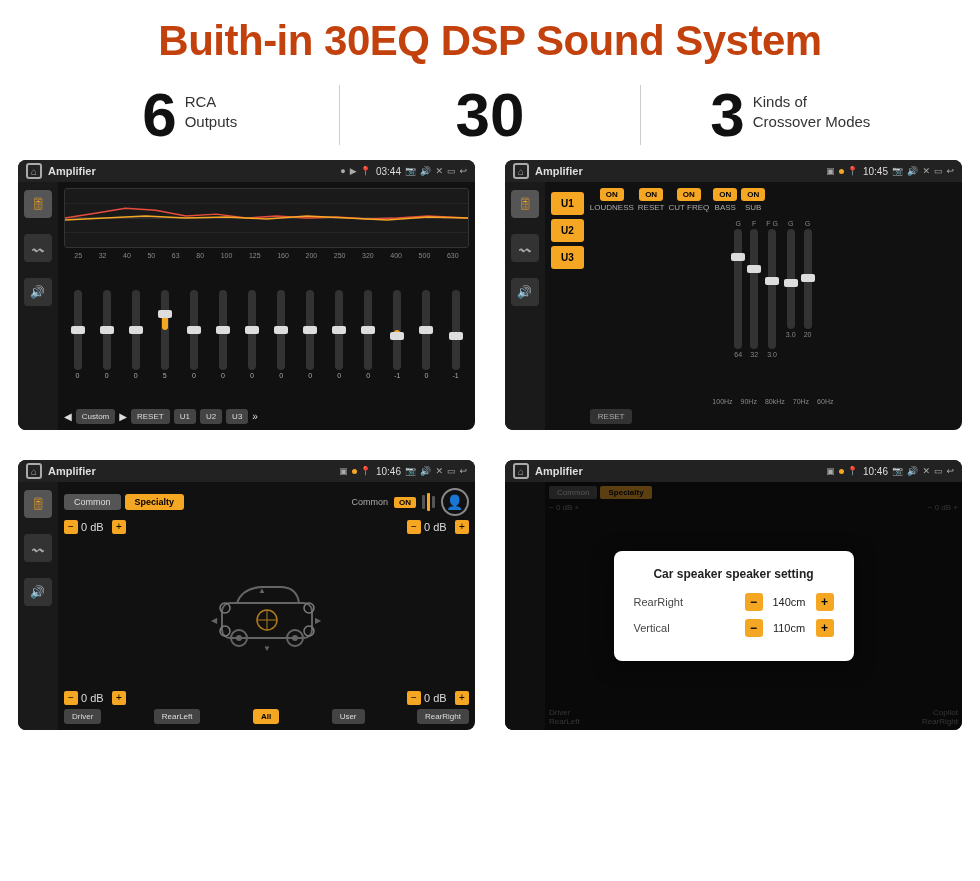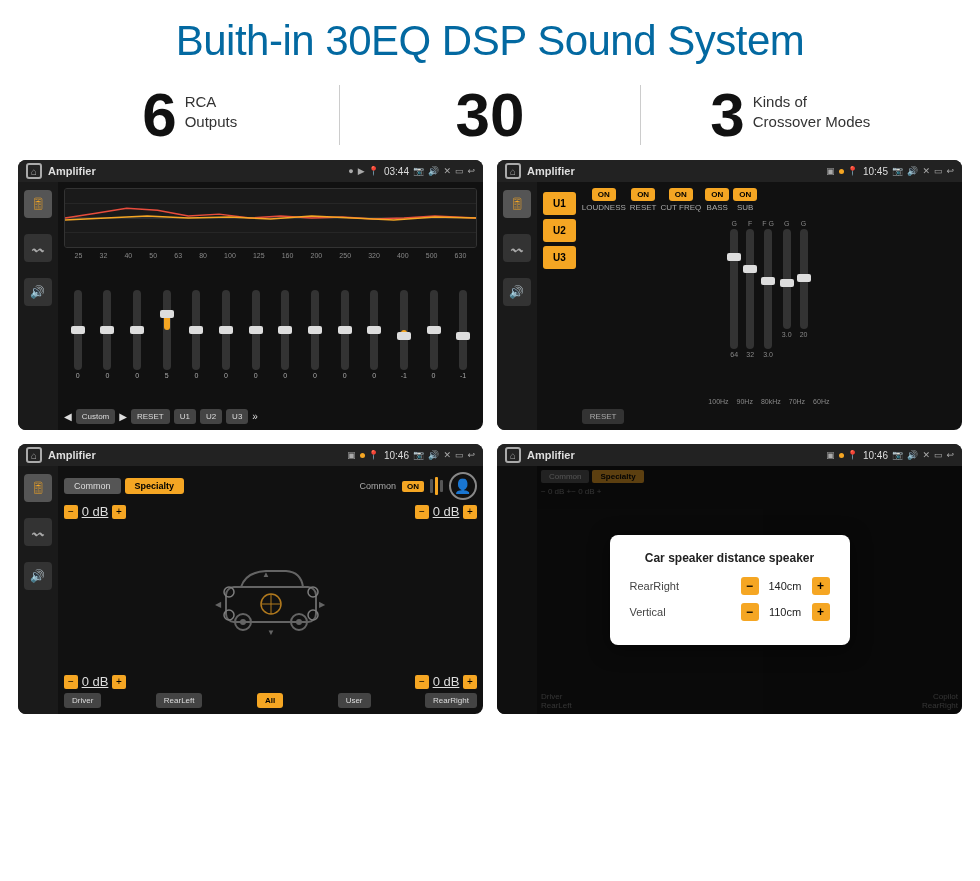--- a/index.html
+++ b/index.html
@@ -11,22 +11,22 @@
       overflow: hidden;
     }
 
     
     .header {
       text-align: center;
       padding: 18px 20px 10px;
     }
     .header h1 {
       font-size: 42px;
-      font-weight: 400;
-      color: #0369a1;
+      font-weight: 700;
+      color: #c2410c;
       letter-spacing: -0.5px;
       line-height: 1.1;
     }
 
     
     .stats-row {
       display: flex;
       justify-content: center;
       align-items: center;
       padding: 10px 60px 14px;
@@ -57,21 +57,21 @@
       height: 60px;
       background: #ccc;
       margin: 0 20px;
       align-self: center;
     }
 
     
     .screens-grid {
       display: grid;
       grid-template-columns: 1fr 1fr;
-      gap: 14px;
+      gap: 30px;
       padding: 0 18px 10px;
     }
 
     
     .screen {
       background: #111;
       border-radius: 8px;
       overflow: hidden;
       height: 270px;
       position: relative;
@@ -390,25 +390,23 @@
       color: #000;
       border: none;
       width: 14px; height: 14px;
       border-radius: 2px;
       font-size: 10px;
       cursor: pointer;
       line-height: 14px;
       text-align: center;
     }
     .cross-db-val {
-      font-size: 13px;
+      font-size: 11px;
       color: #ddd;
       min-width: 28px;
-      text-align: center;
-      text-decoration: underline;
     }
     .cross-car-visual {
       flex: 1;
       display: flex;
       align-items: center;
       justify-content: center;
       position: relative;
     }
     .cross-car-svg {
       width: 120px;
@@ -945,39 +943,39 @@
     <div class="dialog-screen">
 
       <div class="dialog-bg">
         <div class="dialog-sidebar"></div>
         <div style="flex:1;background:#111;display:flex;flex-direction:column;padding:4px;opacity:0.6;">
 
           <div style="display:flex;gap:3px;margin-bottom:4px;">
             <div style="background:#555;color:#ddd;font-size:8px;padding:2px 8px;border-radius:2px;">Common</div>
             <div style="background:#f5a623;color:#000;font-size:8px;padding:2px 8px;border-radius:2px;font-weight:bold;">Specialty</div>
           </div>
-          <div style="display:flex;justify-content:flex-start;color:#888;font-size:8px;">
+          <div style="display:flex;justify-content:space-between;color:#888;font-size:8px;">
             <span>− 0 dB +</span>
             <span>− 0 dB +</span>
           </div>
           <div style="flex:1;"></div>
           <div style="display:flex;justify-content:space-between;color:#888;font-size:8px;">
             <span>Driver</span>
             <span>Copilot</span>
           </div>
           <div style="display:flex;justify-content:space-between;color:#888;font-size:8px;">
             <span>RearLeft</span>
             <span>RearRight</span>
           </div>
         </div>
       </div>
 
       <div class="dialog-overlay">
         <div class="dialog-box">
-          <div class="dialog-title">Car speaker distance speaker</div>
+          <div class="dialog-title">Car speaker speaker setting</div>
           <div class="dialog-row">
             <span class="dialog-row-label">RearRight</span>
             <div class="dialog-value-control">
               <button class="dialog-minus">−</button>
               <span class="dialog-val">140cm</span>
               <button class="dialog-plus">+</button>
             </div>
           </div>
           <div class="dialog-row">
             <span class="dialog-row-label">Vertical</span>

